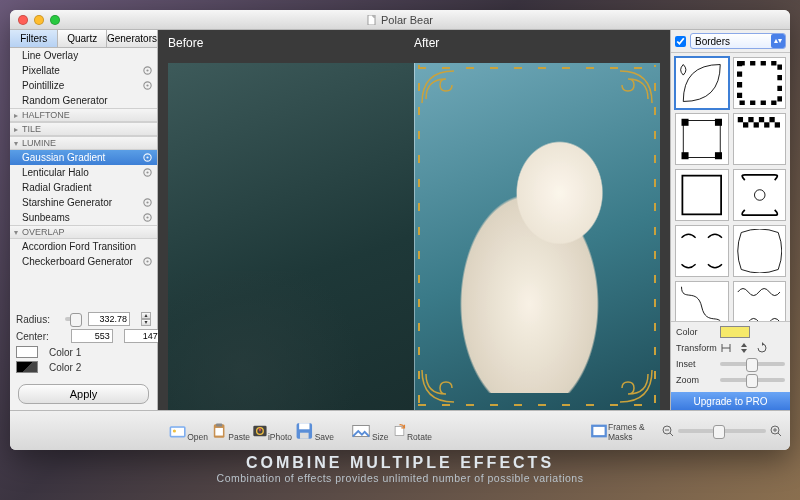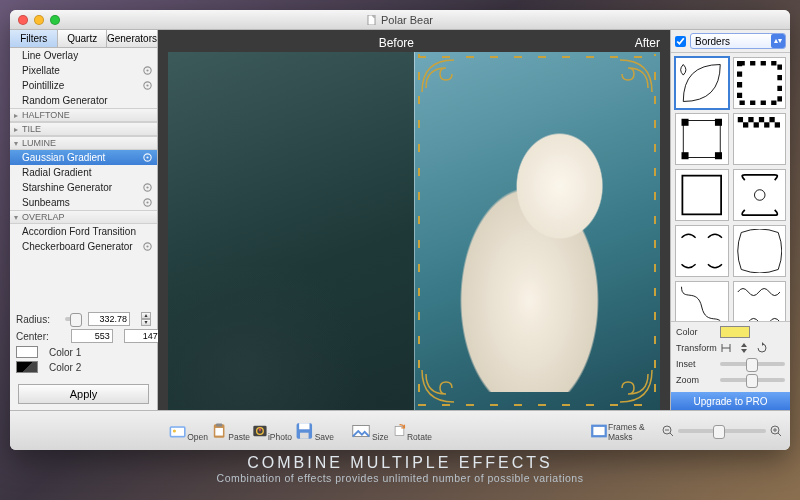--- a/index.html
+++ b/index.html
@@ -45,26 +45,26 @@
   .grp.open::before{content:"▾";}
   .params { padding: 4px 6px; font-size: 10px; color:#333; }
   .params .prow { display:flex; align-items:center; gap:11px; margin-bottom:3px; }
   .params label { width: 38px; }
   .slider { flex:1; height:4px; background:#c8c8c8; border-radius:2px; position:relative; }
   .slider::after{content:"";position:absolute;top:-4px;left:40%;width:10px;height:12px;background:#f4f4f4;border:1px solid #999;border-radius:3px;}
   .numbox { width:42px; height:14px; font-size:9px; border:1px solid #aaa; background:#fff; text-align:right; padding-right:2px; }
   .stepper{width:10px;height:14px;display:flex;flex-direction:column;}
   .stepper div{flex:1;background:linear-gradient(#fafafa,#ddd);border:1px solid #aaa;font-size:6px;text-align:center;line-height:5px;}
   .swatch{width:22px;height:12px;border:1px solid #888;}
-  .apply { margin: 4px 8px 6px; height:20px; border-radius:0; background:linear-gradient(#fdfdfd,#e2e2e2); border:1px solid #aaa; font-size:11px; }
+  .apply { margin: 4px 8px 6px; height:20px; border-radius:8px; background:linear-gradient(#fdfdfd,#e2e2e2); border:1px solid #aaa; font-size:11px; }
   
   .center { flex:1; background:#3a3a3a; display:flex; flex-direction:column; }
   .canvas { flex:1; padding:6px 10px 0; display:flex; flex-direction:column; }
   .labels { display:flex; color:#fff; font-size:12px; }
-  .labels div{flex:1;text-align:right;padding-bottom:2px;}
+  .labels div{flex:1;text-align:left;padding-bottom:13px;}
   .imgwrap { flex:1; display:flex; position:relative; }
   .half { flex:1; position:relative; overflow:hidden; }
   .half.before { background: linear-gradient(160deg,#3d5a5a,#1e3838 60%,#1a2f2f); }
   .half.before::after{content:"";position:absolute;bottom:0;left:0;right:0;height:40%;background:radial-gradient(circle at 30% 70%, rgba(40,60,60,.8), transparent 60%);}
   .half.after { background: linear-gradient(160deg,#6fa8b8,#3a7a88 55%,#1f4d58); }
   .bear { position:absolute; right:8%; bottom:5%; width:82%; height:80%;
     background:
       radial-gradient(ellipse 35% 30% at 60% 28%, #f5f0e6 0%, #e8e0d2 60%, transparent 62%),
       radial-gradient(ellipse 48% 55% at 45% 68%, #f2ece0 0%, #d8cfbe 70%, transparent 72%);
     filter: contrast(1.05);
@@ -102,21 +102,21 @@
   .bottom{height:40px;background:linear-gradient(#f0f0f0,#d8d8d8);border-top:1px solid #b8b8b8;display:flex;align-items:center;padding:0 8px;gap:2px;}
   .bbtn{display:flex;align-items:flex-end;width:40px;cursor:default}
   .bbtn .ic{width:22px;height:22px;}
   .bbtn span{font-size:8.5px;color:#444;margin-top:1px}
   .bspace{flex:1}
   .zoom{display:flex;align-items:center;gap:4px;width:120px;}
   .zoom .mag{width:12px;height:12px;color:#666}
   .zoom .slider{flex:1}
   
   .promo{color:#dfe6ec;text-align:center;margin-top:4px;}
-  .promo h1{font-size:16px;font-weight:400;letter-spacing:3px;}
+  .promo h1{font-size:16px;font-weight:700;letter-spacing:3px;}
   .promo p{font-size:10.5px;color:#b8c2ca;letter-spacing:.5px;}
   .gear{display:inline-block}
 </style>
 </head>
 <body>
 
 <div class="window">
   <div class="titlebar">
     <div class="traffic">
       <div class="dot r"></div>
@@ -161,20 +161,27 @@
             <span>Random Generator</span>
           </div>
         <div class="grp">HALFTONE</div>
         <div class="grp">TILE</div>
         <div class="grp open">LUMINE</div>
         <div class="row sel">
             <span>Gaussian Gradient</span>
             <svg class="gear" viewBox="0 0 12 12">
               <circle cx="6" cy="6" r="4" fill="none" stroke="#fff" stroke-width="1.2"></circle>
               <circle cx="6" cy="6" r="1.2" fill="#fff"></circle>
+            </svg>
+          </div>
+        <div class="row">
+            <span>Lenticular Halo</span>
+            <svg class="gear" viewBox="0 0 12 12">
+              <circle cx="6" cy="6" r="4" fill="none" stroke="#555" stroke-width="1.2"></circle>
+              <circle cx="6" cy="6" r="1.2" fill="#555"></circle>
             </svg>
           </div>
         <div class="row">
             <span>Radial Gradient</span>
           </div>
         <div class="row">
             <span>Starshine Generator</span>
             <svg class="gear" viewBox="0 0 12 12">
               <circle cx="6" cy="6" r="4" fill="none" stroke="#555" stroke-width="1.2"></circle>
               <circle cx="6" cy="6" r="1.2" fill="#555"></circle>

